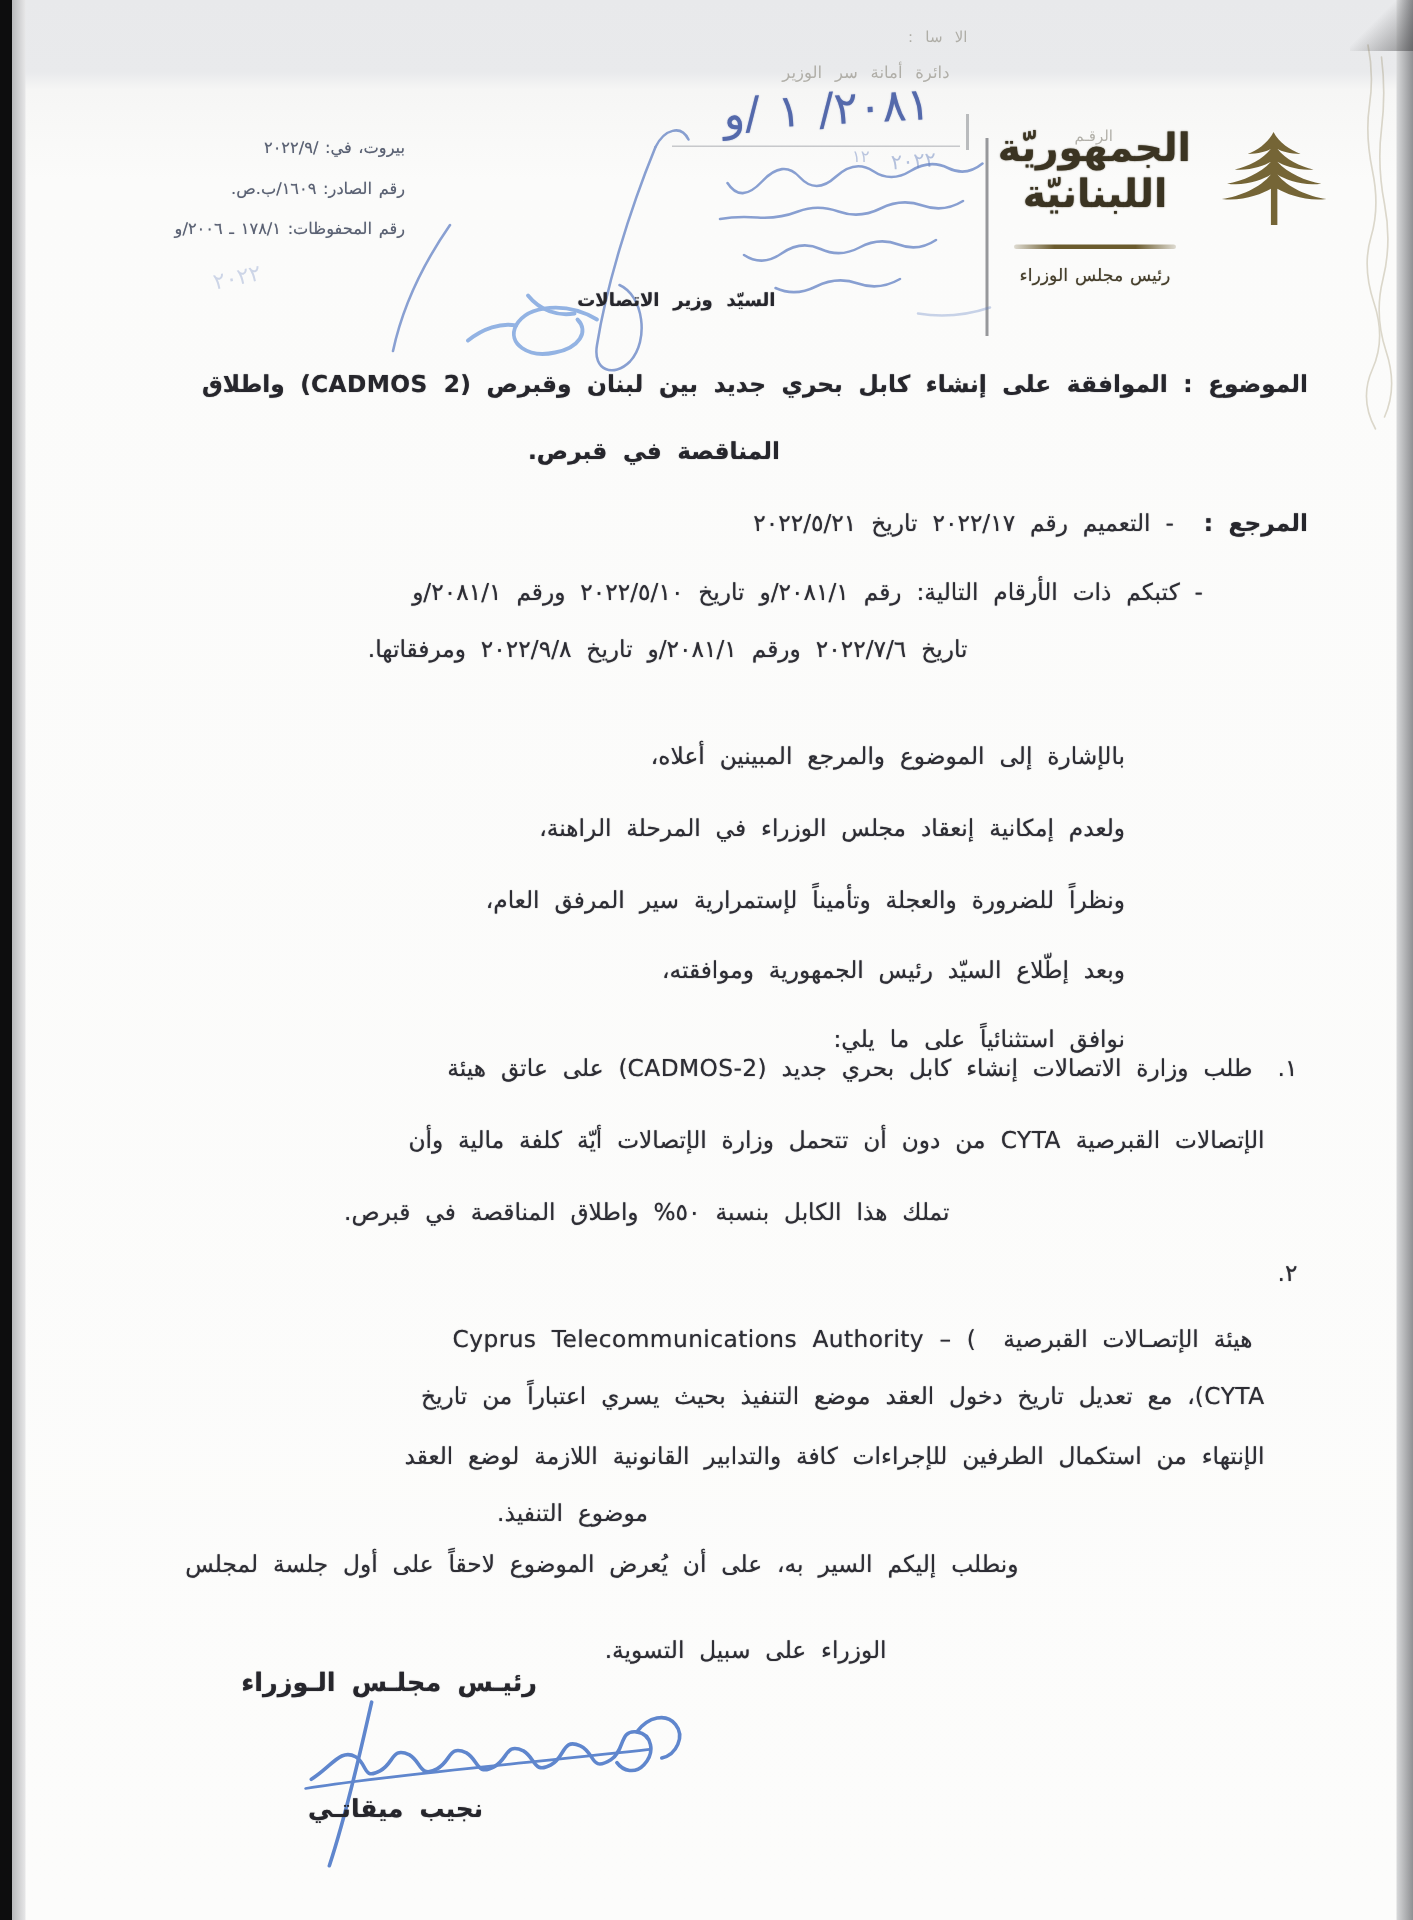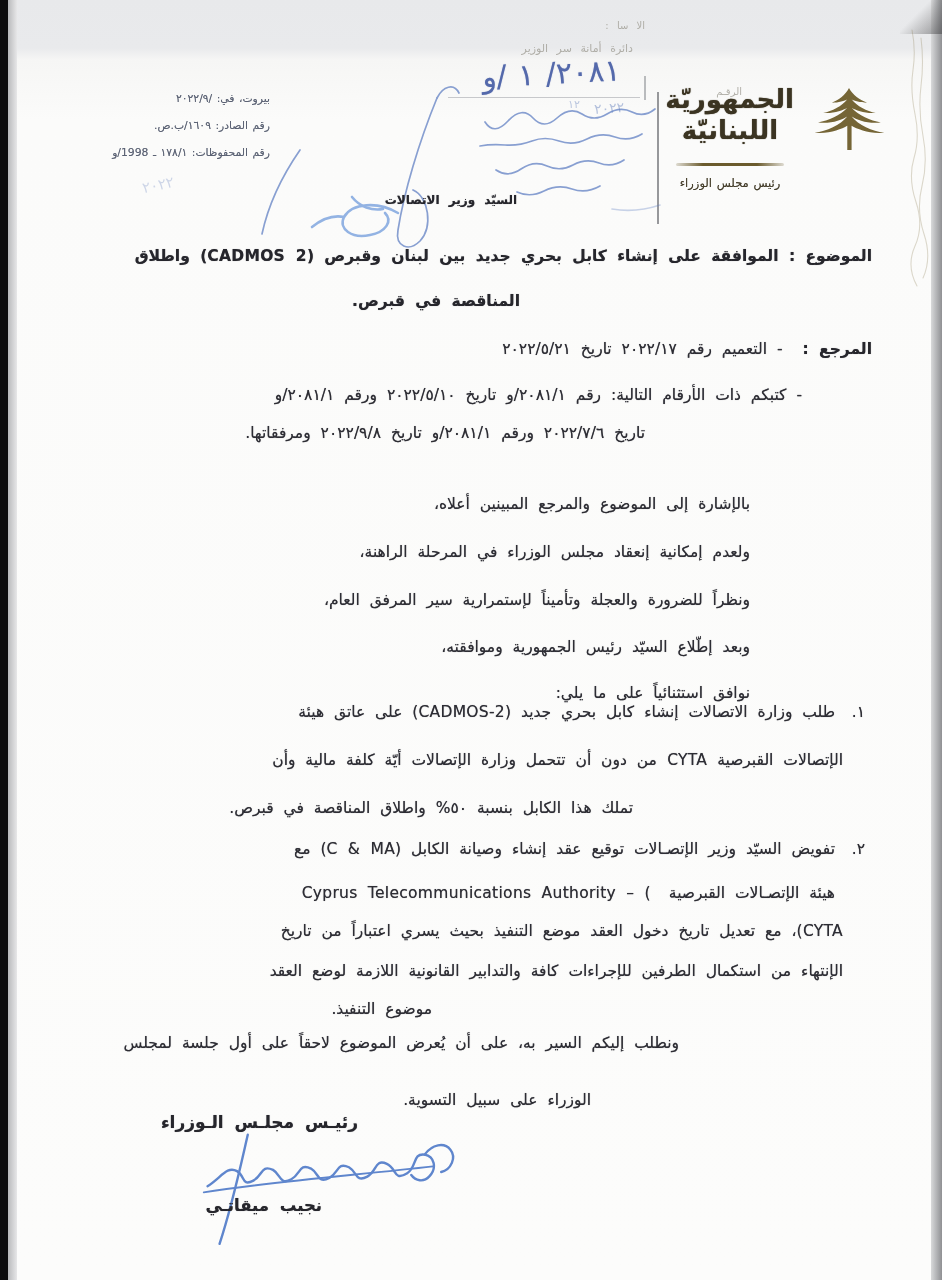--- a/index.html
+++ b/index.html
@@ -88,21 +88,21 @@
       <path d="M352 197 C360 207 372 211 383 209"></path>
       <path d="M312 227 C322 219 334 215 344 217"></path>
     </g>
   </svg>
 
   <div class="ln meta" style="top:92px;right:672px;">
     <span>بيروت، في:</span>
     <span dir="ltr">٢٠٢٢/٩/</span>
   </div>
   <div class="ln meta" style="top:119px;right:672px;">رقم الصادر: ١٦٠٩/ب.ص.</div>
-  <div class="ln meta" style="top:146px;right:672px;">رقم المحفوظات: ١٧٨/١ ـ 1998/و</div>
+  <div class="ln meta" style="top:146px;right:672px;">رقم المحفوظات: ١٧٨/١ ـ ٢٠٠٦/و</div>
 
   <div class="ln b" style="top:193px;right:425px;font-size:12px;">السيّد وزير الاتصالات</div>
 
   <div class="ln b" style="top:247px;right:70px;">الموضوع : الموافقة على إنشاء كابل بحري جديد بين لبنان وقبرص (CADMOS 2) واطلاق</div>
   <div class="ln b" style="top:292px;right:422px;">المناقصة في قبرص.</div>
 
   <div class="ln" style="top:340px;right:70px;">
     <span class="b" style="margin-left:10px;">المرجع :</span>
     <span>- التعميم رقم ٢٠٢٢/١٧ تاريخ ٢٠٢٢/٥/٢١</span>
   </div>
@@ -114,21 +114,20 @@
   <div class="ln" style="top:591px;right:192px;">ونظراً للضرورة والعجلة وتأميناً لإستمرارية سير المرفق العام،</div>
   <div class="ln" style="top:638px;right:192px;">وبعد إطّلاع السيّد رئيس الجمهورية وموافقته،</div>
   <div class="ln" style="top:684px;right:192px;">نوافق استثنائياً على ما يلي:</div>
 
   <div class="ln" style="top:703px;right:77px;">١.</div>
   <div class="ln" style="top:703px;right:107px;">طلب وزارة الاتصالات إنشاء كابل بحري جديد (CADMOS-2) على عاتق هيئة</div>
   <div class="ln" style="top:751px;right:99px;">الإتصالات القبرصية CYTA من دون أن تتحمل وزارة الإتصالات أيّة كلفة مالية وأن</div>
   <div class="ln" style="top:799px;right:309px;">تملك هذا الكابل بنسبة ٥٠% واطلاق المناقصة في قبرص.</div>
 
   <div class="ln" style="top:840px;right:77px;">٢.</div>
-  <div class="ln" style="top:840px;right:107px;">تفويض السيّد وزير الإتصـالات توقيع عقد إنشاء وصيانة الكابل (C &amp; MA) مع</div>
   <div class="ln" style="top:884px;right:107px;">
     <span style="margin-left:8px;margin-top:28px;">هيئة الإتصـالات القبرصية</span>
     <span dir="ltr">Cyprus Telecommunications Authority – (</span>
   </div>
   <div class="ln" style="top:922px;right:99px;margin-left:29px;">CYTA)، مع تعديل تاريخ دخول العقد موضع التنفيذ بحيث يسري اعتباراً من تاريخ</div>
   <div class="ln" style="top:962px;right:99px;">الإنتهاء من استكمال الطرفين للإجراءات كافة والتدابير القانونية اللازمة لوضع العقد</div>
   <div class="ln" style="top:1000px;right:510px;">موضوع التنفيذ.</div>
 
   <div class="ln" style="top:1034px;right:263px;">ونطلب إليكم السير به، على أن يُعرض الموضوع لاحقاً على أول جلسة لمجلس</div>
   <div class="ln" style="top:1080px;right:351px;margin-top:11px;">الوزراء على سبيل التسوية.</div>

